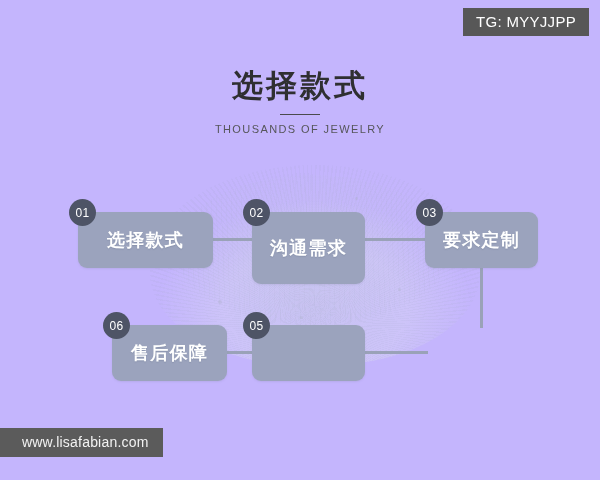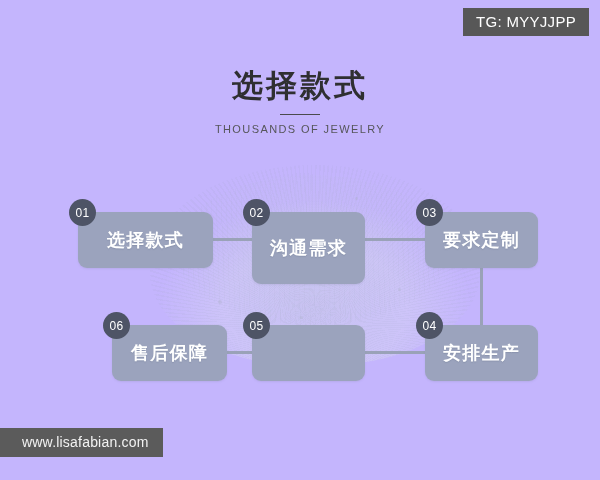--- a/index.html
+++ b/index.html
@@ -207,24 +207,20 @@
     <div class="node" style="left:252px;top:212px;width:113px;height:72px;">
       <div class="badge">02</div>
       <div class="node-label">沟通需求</div>
     </div>
 
     <div class="node" style="left:425px;top:212px;width:113px;height:56px;">
       <div class="badge">03</div>
       <div class="node-label">要求定制</div>
     </div>
 
-    <div class="node" style="left:425px;top:325px;width:113px;height:56px;">
-      <div class="badge">04</div>
-      <div class="node-label">安排生产</div>
-    </div>
 
     <div class="node" style="left:252px;top:325px;width:113px;height:56px;">
       <div class="badge">05</div>
     </div>
 
     <div class="node" style="left:78px;top:325px;width:115px;height:56px;margin-left:34px;">
       <div class="badge">06</div>
       <div class="node-label">售后保障</div>
     </div>
 

